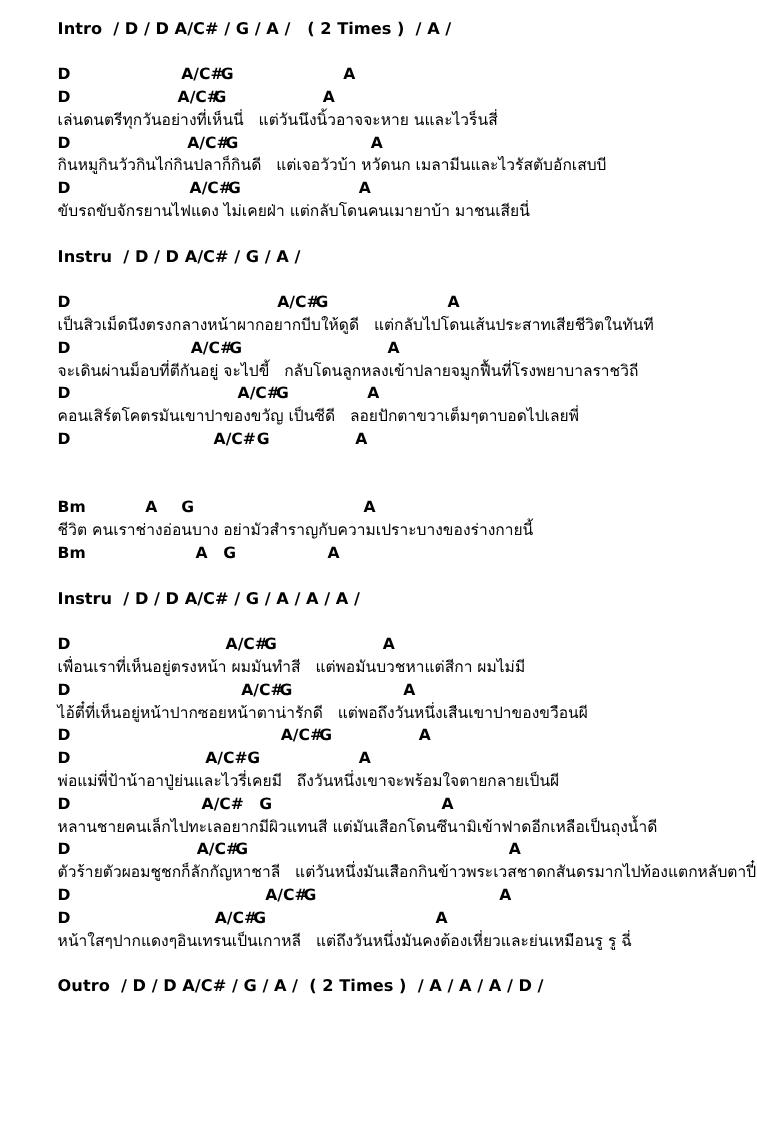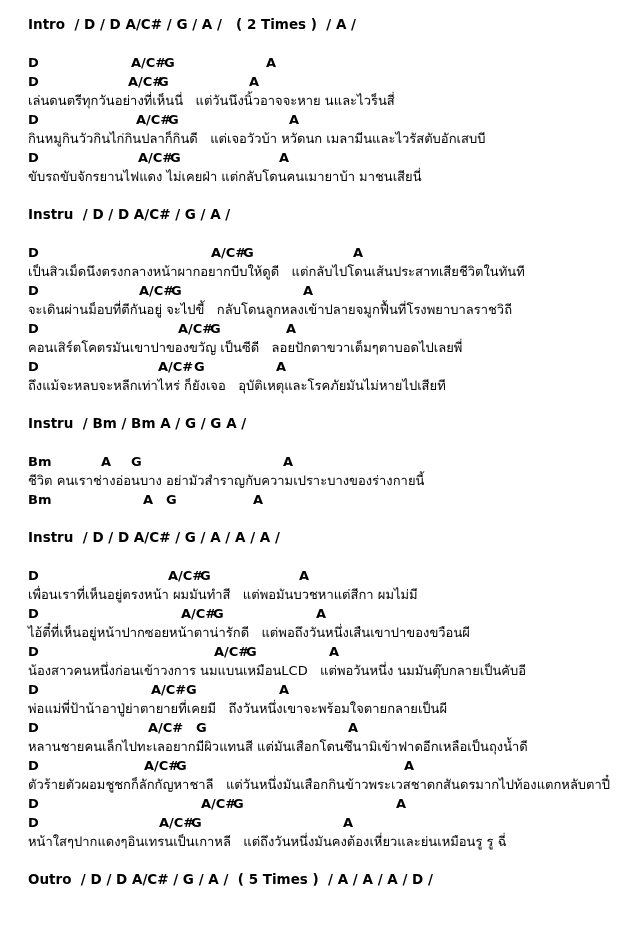--- a/index.html
+++ b/index.html
@@ -10,21 +10,21 @@
   }
   body {
     width: 631px;
     height: 950px;
     overflow: hidden;
     font-family: "DejaVu Sans", "Liberation Sans", sans-serif;
     font-size: 13px;
     line-height: 19px;
   }
   .sheet {
-    padding: 15px 0 0 28px;
+    padding: 15px 0 0 48px;
   }
   .header-line {
     font-weight: bold;
     font-size: 13.5px;
     height: 19px;
     white-space: pre;
   }
   .chord-line {
     position: relative;
     height: 19px;
@@ -101,23 +101,21 @@
       <span class="chord" style="left: 182px;">G</span>
       <span class="chord" style="left: 258px;">A</span>
     </div>
     <div class="lyric-line">คอนเสิร์ตโคตรมันเขาปาของขวัญ เป็นซีดี   ลอยปักตาขวาเต็มๆตาบอดไปเลยพี่</div>
     <div class="chord-line">
       <span class="chord" style="left: 0px;">D</span>
       <span class="chord" style="left: 130px;">A/C#</span>
       <span class="chord" style="left: 166px;">G</span>
       <span class="chord" style="left: 248px;">A</span>
     </div>
-    <div class="lyric-line">ถึงแม้จะหลบจะหลีกเท่าไหร่ ก็ยังเจอ   อุบัติเหตุและโรคภัยมันไม่หายไปเสียที</div>
     <div class="section-gap"></div>
-    <div class="header-line">Instru  / Bm / Bm A / G / G A /</div>
     <div class="section-gap"></div>
     <div class="chord-line">
       <span class="chord" style="left: 0px;">Bm</span>
       <span class="chord" style="left: 73px;">A</span>
       <span class="chord" style="left: 103px;">G</span>
       <span class="chord" style="left: 255px;">A</span>
     </div>
     <div class="lyric-line">ชีวิต คนเราช่างอ่อนบาง อย่ามัวสำราญกับความเปราะบางของร่างกายนี้</div>
     <div class="chord-line">
       <span class="chord" style="left: 0px;">Bm</span>
@@ -141,28 +139,27 @@
       <span class="chord" style="left: 185px;">G</span>
       <span class="chord" style="left: 288px;">A</span>
     </div>
     <div class="lyric-line">ไอ้ตี๋ที่เห็นอยู่หน้าปากซอยหน้าตาน่ารักดี   แต่พอถึงวันหนึ่งเสืนเขาปาของขวือนผี</div>
     <div class="chord-line">
       <span class="chord" style="left: 0px;">D</span>
       <span class="chord" style="left: 186px;">A/C#</span>
       <span class="chord" style="left: 218px;">G</span>
       <span class="chord" style="left: 301px;">A</span>
     </div>
-    <div class="lyric-line">น้องสาวคนหนึ่งก่อนเข้าวงการ นมแบนเหมือนLCD   แต่พอวันหนึ่ง นมมันตุ๊บกลายเป็นคับอี</div>
     <div class="chord-line">
       <span class="chord" style="left: 0px;">D</span>
       <span class="chord" style="left: 123px;">A/C#</span>
       <span class="chord" style="left: 158px;">G</span>
       <span class="chord" style="left: 251px;">A</span>
     </div>
-    <div class="lyric-line">พ่อแม่พี่ป้าน้าอาปู่ย่าตายายที่เคยมี   ถึงวันหนึ่งเขาจะพร้อมใจตายกลายเป็นผี</div>
+    <div class="lyric-line">พ่อแม่พี่ป้าน้าอาปู่ย่นและไวรี่เคยมี   ถึงวันหนึ่งเขาจะพร้อมใจตายกลายเป็นผี</div>
     <div class="chord-line">
       <span class="chord" style="left: 0px;">D</span>
       <span class="chord" style="left: 120px;">A/C#</span>
       <span class="chord" style="left: 168px;">G</span>
       <span class="chord" style="left: 320px;">A</span>
     </div>
     <div class="lyric-line">หลานชายคนเล็กไปทะเลอยากมีผิวแทนสี แต่มันเสือกโดนซึนามิเข้าฟาดอีกเหลือเป็นถุงน้ำดี</div>
     <div class="chord-line">
       <span class="chord" style="left: 0px;">D</span>
       <span class="chord" style="left: 116px;">A/C#</span>
@@ -177,14 +174,14 @@
       <span class="chord" style="left: 368px;">A</span>
     </div>
     <div class="chord-line">
       <span class="chord" style="left: 0px;">D</span>
       <span class="chord" style="left: 131px;">A/C#</span>
       <span class="chord" style="left: 163px;">G</span>
       <span class="chord" style="left: 315px;">A</span>
     </div>
     <div class="lyric-line">หน้าใสๆปากแดงๆอินเทรนเป็นเกาหลี   แต่ถึงวันหนึ่งมันคงต้องเหี่ยวและย่นเหมือนรู รู ฉี่</div>
     <div class="section-gap"></div>
-    <div class="header-line">Outro  / D / D A/C# / G / A /  ( 5 Times )  / A / A / A / D /</div>
+    <div class="header-line">Outro  / D / D A/C# / G / A /  ( 2 Times )  / A / A / A / D /</div>
   </div>
 
 </body></html>

